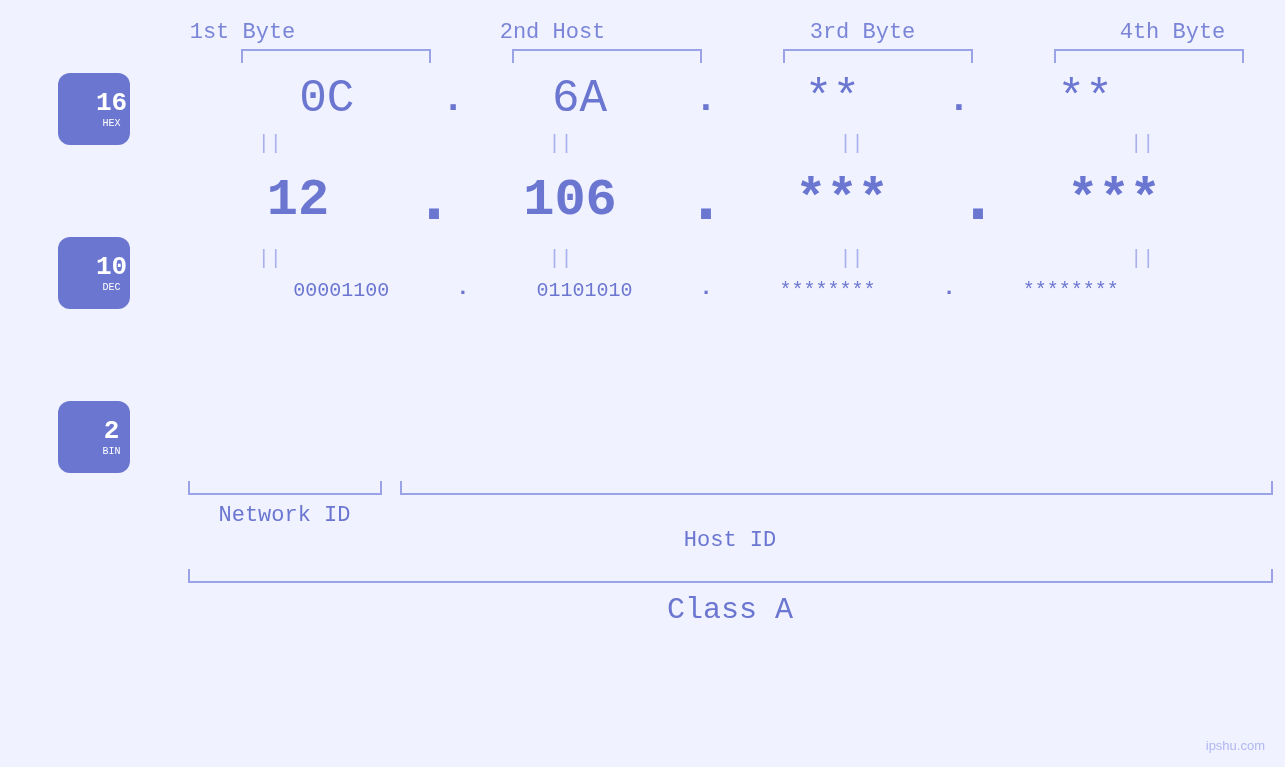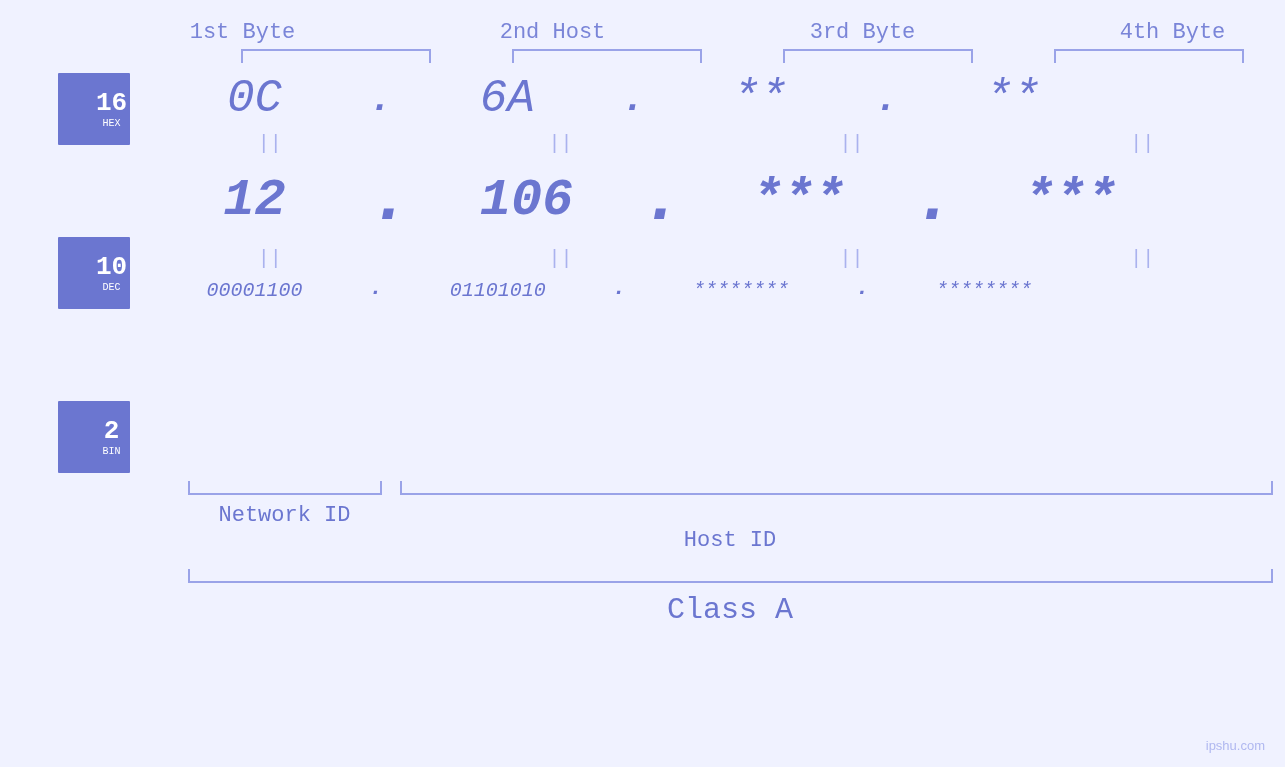--- a/index.html
+++ b/index.html
@@ -61,21 +61,21 @@
       display: flex;
       flex-direction: column;
       gap: 28px;
       margin-right: 10px;
       margin-left: 45px;
     }
 
     .base-badge {
       background: #6b76d0;
       color: white;
-      border-radius: 1px;
+      border-radius: 12px;
       width: 72px;
       height: 72px;
       display: flex;
       flex-direction: column;
       align-items: center;
       justify-content: center;
       padding-left: 36px;
     }
 
     .base-number {
@@ -94,22 +94,21 @@
       flex: 1;
       display: flex;
       flex-direction: column;
     }
 
     
     .data-row {
       display: flex;
       flex-direction: row;
       align-items: center;
-      justify-content: flex-start;
-      font-style: italic;
+      justify-content: center;
     }
 
     
     .sep-row {
       display: flex;
       flex-direction: row;
       align-items: center;
       justify-content: space-around;
       height: 36px;
     }

